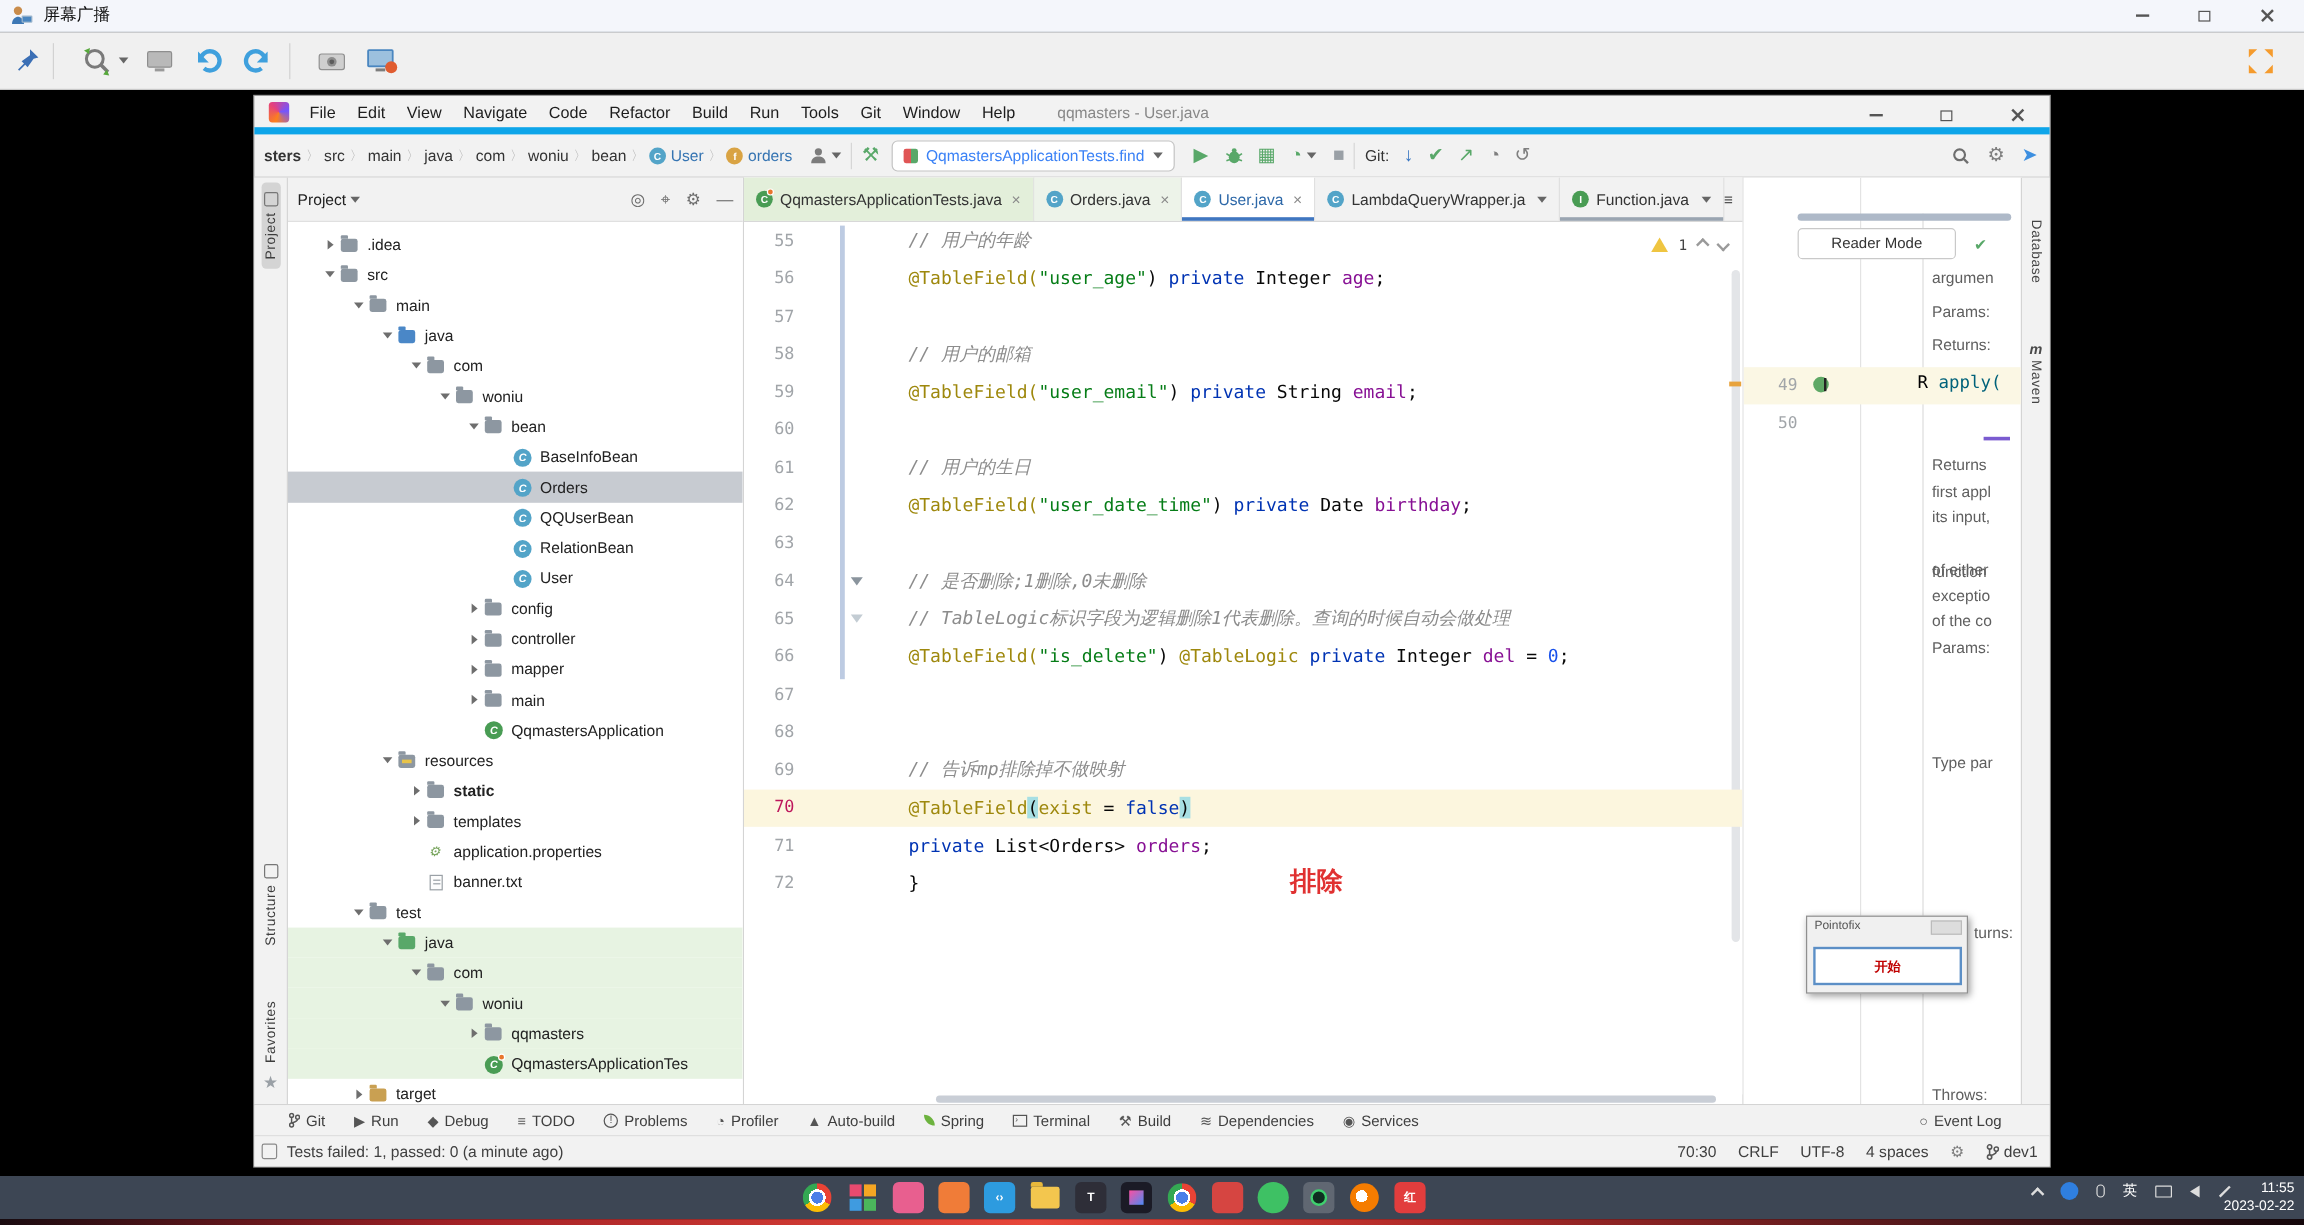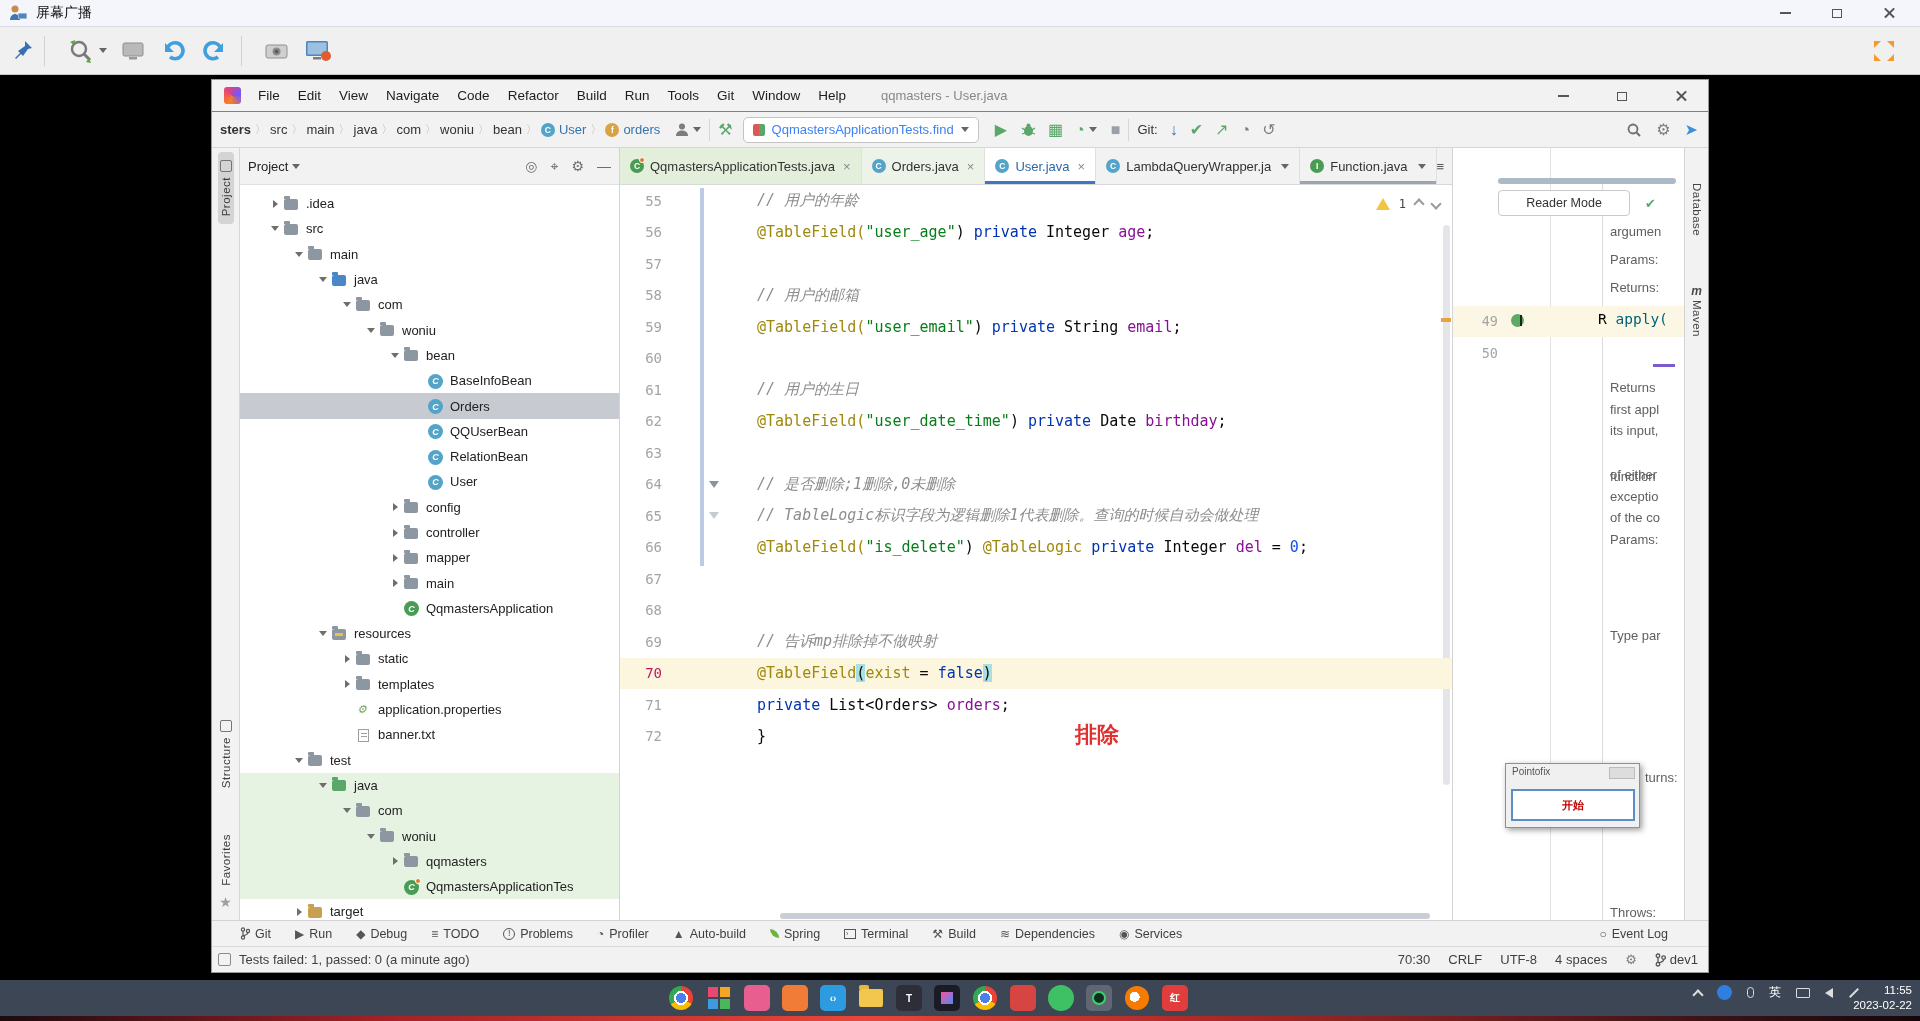--- a/index.html
+++ b/index.html
@@ -20,21 +20,21 @@
   .wb-close i { transform:rotate(45deg);} .wb-close b { transform:rotate(-45deg);}
   .bc-toolbar { position:absolute; left:0; top:27px; width:1920px; height:48px; background:#f0f0f0; border-bottom:1px solid #c9c9c9; display:flex; align-items:center; }
   .bc-tool { margin-left:14px; display:flex; align-items:center; }
   .bc-sep { width:1px; height:30px; background:#d2d2d2; margin:0 8px; }
   .bc-expand { margin-left:auto; margin-right:24px; }
 
   
   .desktop { position:absolute; left:0; top:75px; width:1920px; height:905px; background:#000; }
   .ide { position:absolute; left:212px; top:5px; width:1496px; height:892px; background:#f2f2f2; box-shadow:0 0 0 1px #9a9a9a; font-size:13px; color:#1f2326; }
 
-  .menubar { height:32px; display:flex; align-items:center; border-bottom:1px solid #0ea5e9; position:relative; }
+  .menubar { height:32px; display:flex; align-items:center; border-bottom:6px solid #0ea5e9; position:relative; }
   .idea-logo { width:17px; height:17px; border-radius:3px; margin:0 8px 0 12px; background:conic-gradient(from 200deg,#fc801d,#e4417f,#7256ff,#fc801d); }
   .menu-item { padding:0 9px; font-size:13.5px; color:#1d1d1d; cursor:default; }
   .win-title { margin-left:26px; color:#888; font-size:13px; }
   .ide-winbtns { position:absolute; right:14px; top:0; height:32px; display:flex; gap:33px; align-items:center; }
 
   .idetoolbar { height:36px; display:flex; align-items:center; border-bottom:1px solid #d6d6d6; padding-left:8px; position:relative; }
   .crumbs { display:flex; align-items:center; gap:4px; }
   .crumb { font-size:13px; color:#333; display:flex; align-items:center; gap:4px; cursor:default; }
   .crumb.first { font-weight:bold; }
   .crumb.link { color:#3574b2; }
@@ -577,21 +577,21 @@
               </div>
               <div class="trow" style="padding-left: 75px;">
                 <span class="chev open">
                   <i></i>
                 </span>
                 <span class="nico f-res">
                   <i class="fold-shape"></i>
                 </span>
                 <span>resources</span>
               </div>
-              <div class="trow" style="padding-left: 99px;">
+              <div class="trow" style="padding-left: 99px; font-weight: bold;">
                 <span class="chev closed">
                   <i></i>
                 </span>
                 <span class="nico">
                   <i class="fold-shape"></i>
                 </span>
                 <span>static</span>
               </div>
               <div class="trow" style="padding-left: 99px;">
                 <span class="chev closed">

